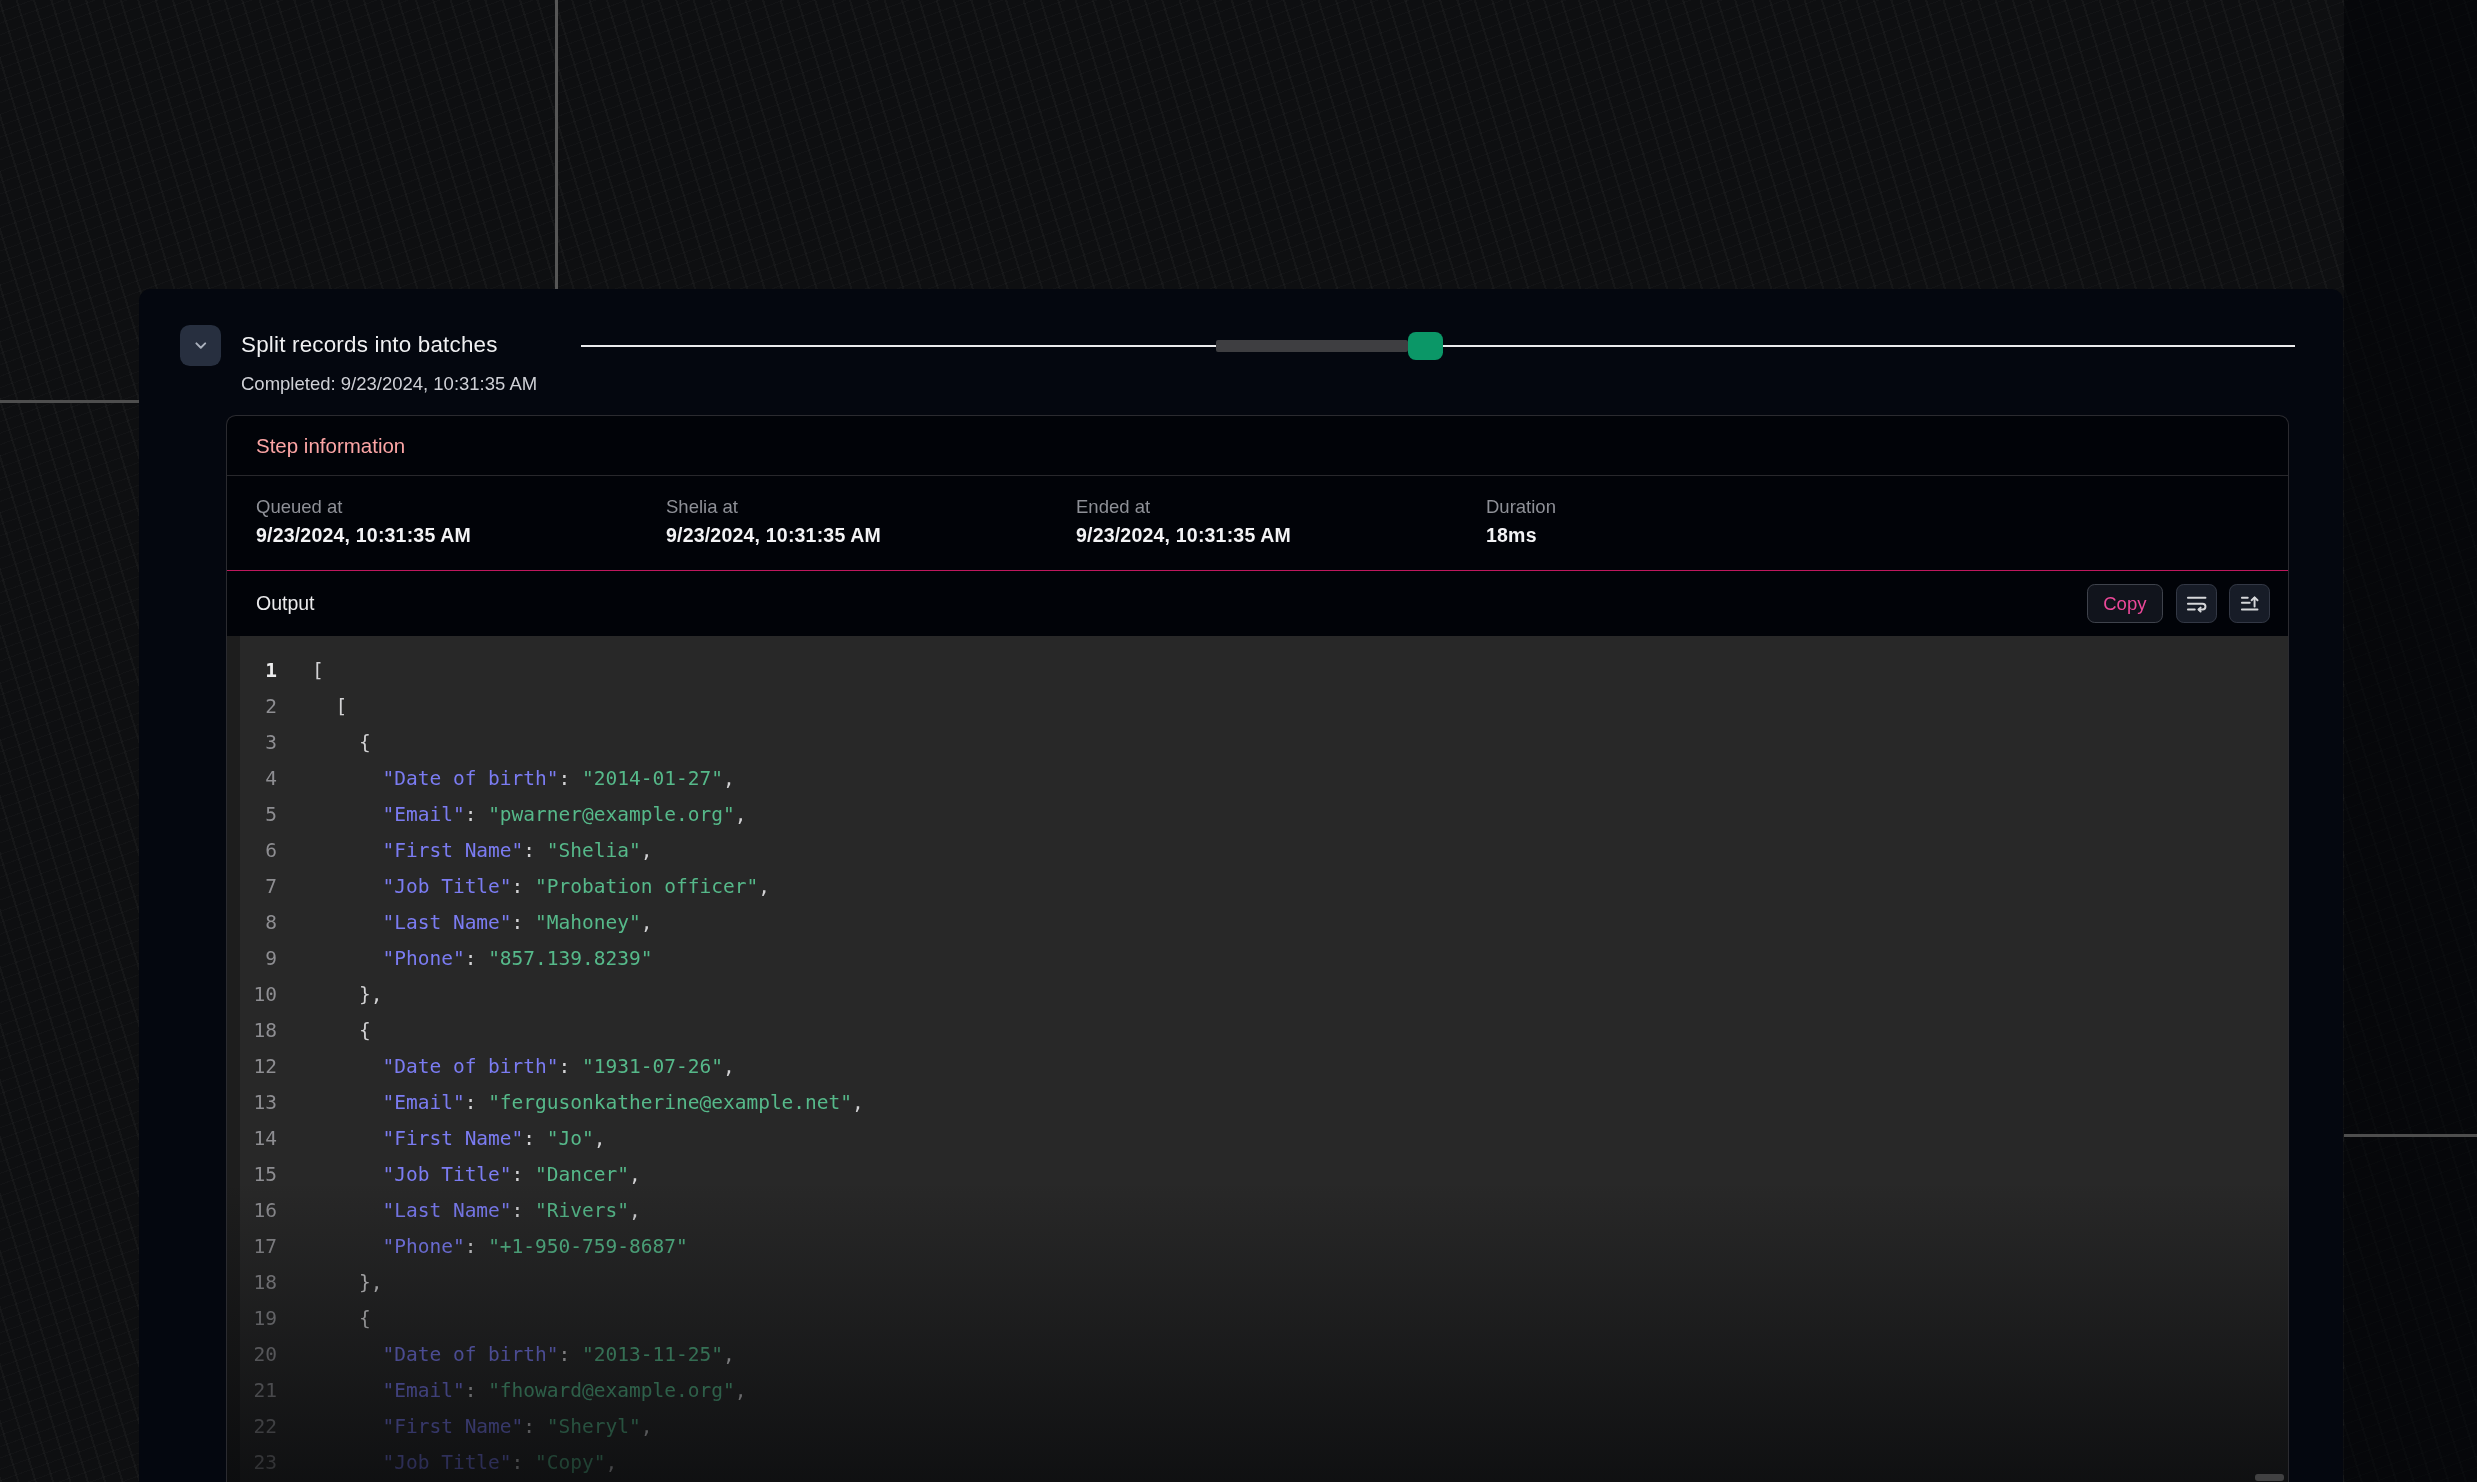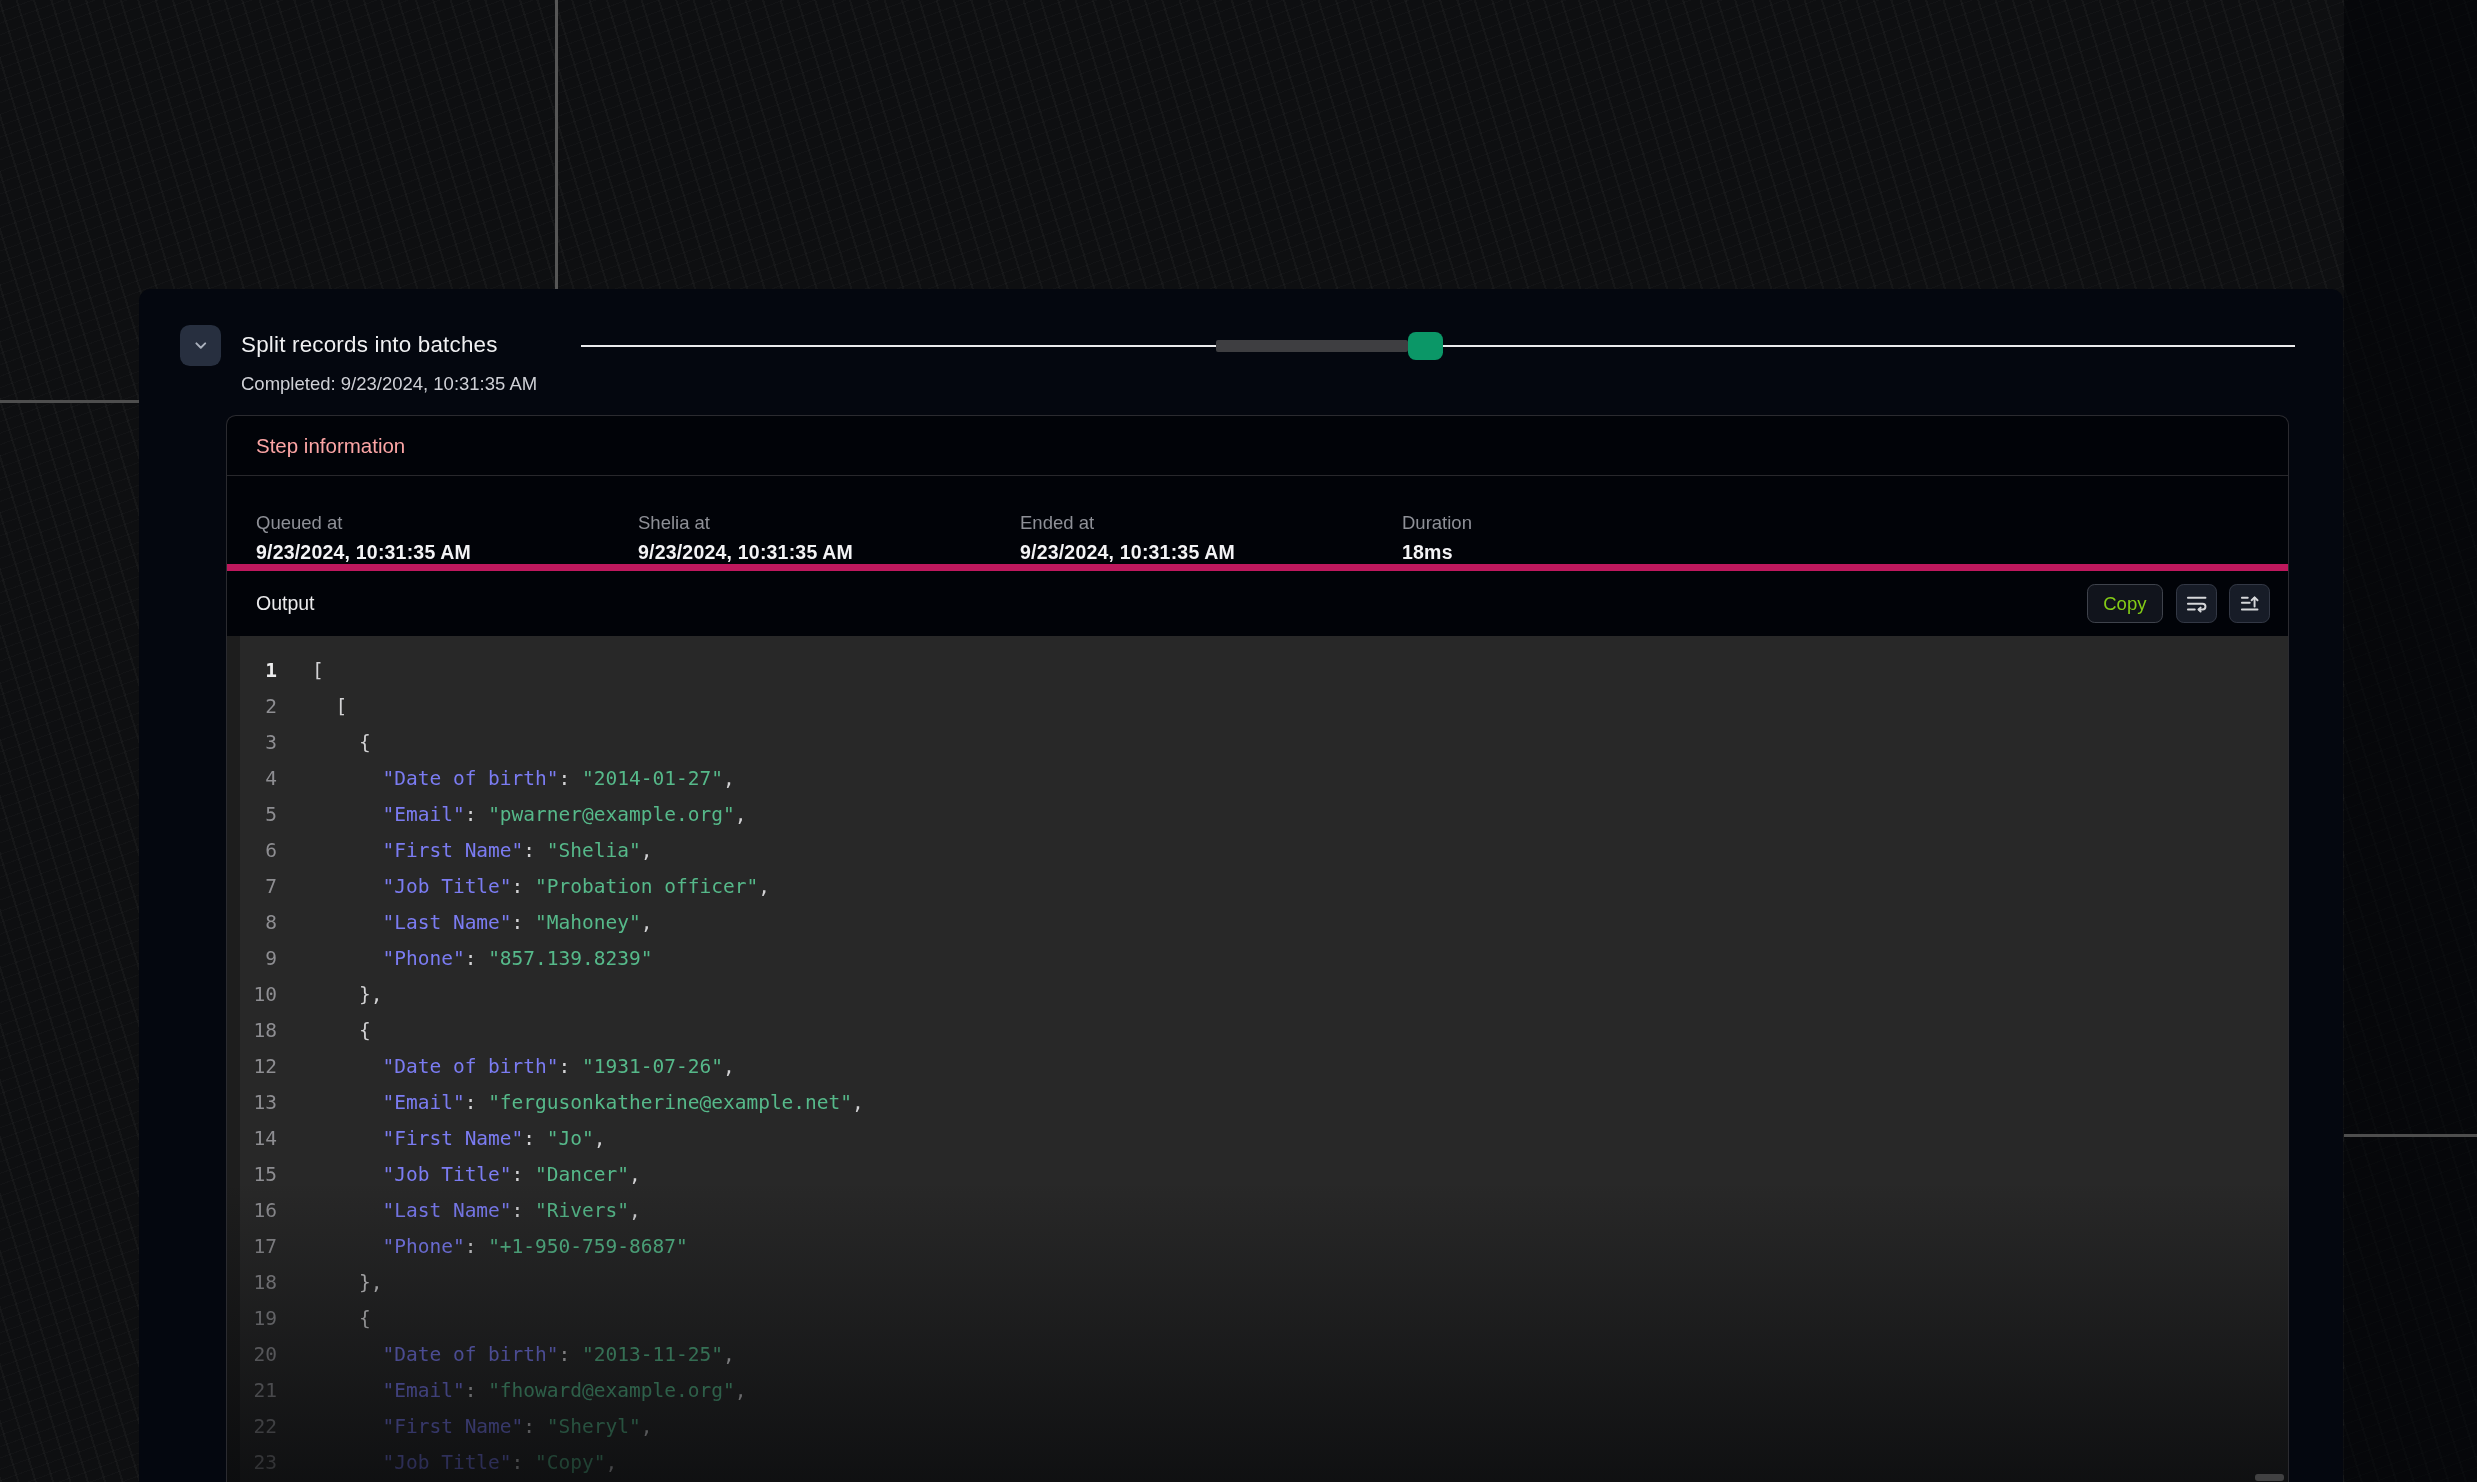--- a/index.html
+++ b/index.html
@@ -63,35 +63,35 @@
     background:#010308; border:1px solid #2b2b30; border-bottom:none;
     border-radius:9.8px 9.8px 0 0;
     display:flex; flex-direction:column; overflow:hidden;
   }
   .card-header {
     height:60px; flex:0 0 60px; display:flex; align-items:center;
     padding-left:29px; border-bottom:1px solid #28282c;
     font-size:20.5px; color:#fca5a5;
   }
   .timing-row {
-    height:95px; flex:0 0 95px; display:flex; align-items:flex-end;
-    padding:19.5px 0 0 29px; border-bottom:7px solid #be185d;
+    height:95px; flex:0 0 95px; display:flex; align-items:flex-start;
+    padding:19.5px 0 0 29px; border-bottom:1px solid #be185d;gap:28px;
   }
   .field { width:382px; }
   .f-label { font-size:18.5px; color:#8e9097; margin-bottom:6.8px; }
   .f-value { font-size:19.5px; font-weight:700; color:#f3f3f5; letter-spacing:0.2px; }
 
   .output-header {
     height:65px; flex:0 0 65px; display:flex; align-items:center;
     padding:0 17.6px 0 29px; font-size:19.5px; color:#eaeaec;
   }
   .controls { margin-left:auto; display:flex; gap:12.7px; align-items:center; }
   .btn {
     height:39px; border-radius:7.8px; cursor:pointer;
-    background:#11141c; border:1px solid #3f434c; color:#84cc16;
+    background:#11141c; border:1px solid #3f434c; color:#ec4899;
     display:flex; align-items:center; justify-content:center;
   }
   .btn.copy { padding:0 15.6px; font-size:18.5px; font-family:"Liberation Sans", sans-serif; }
   .btn.iconbtn { width:41px; background:#171c27; border-color:#333845; color:#d6d7da; }
 
   
   .code-viewer {
     flex:1 1 auto; position:relative; background:#282828; overflow:hidden;
     font-family:"DejaVu Sans Mono", monospace; font-size:19.5px;
     padding-top:16.6px;

